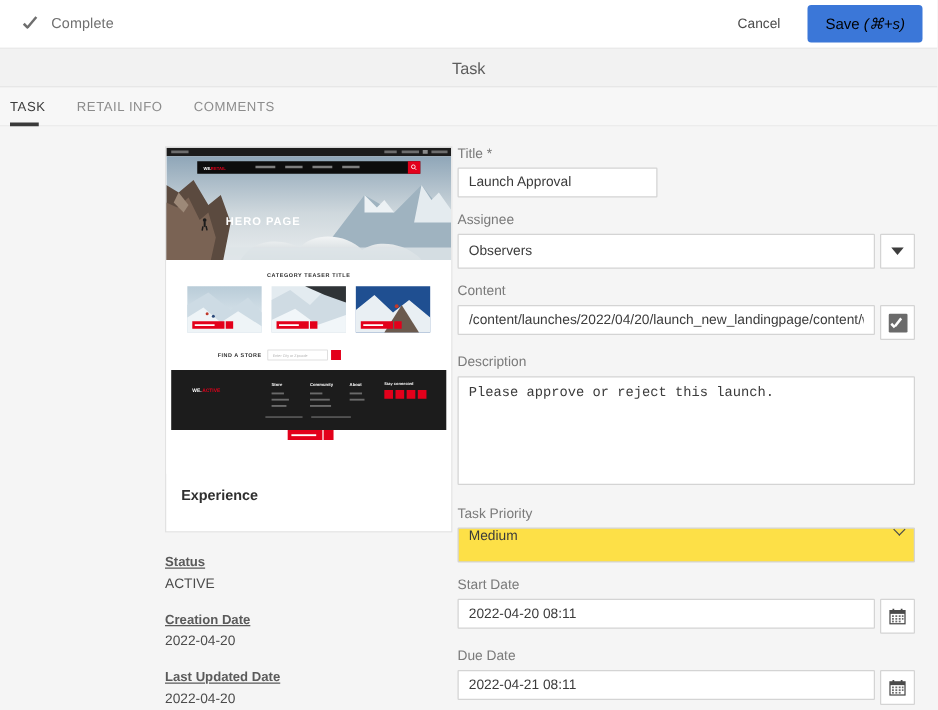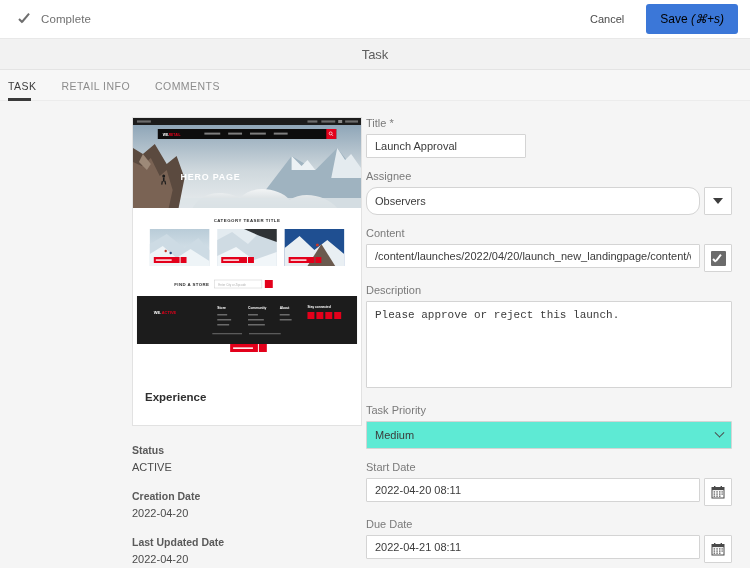--- a/index.html
+++ b/index.html
@@ -165,20 +165,21 @@
   }
 
   
   .meta { margin-top: 18px; width: 230px; }
   .meta-group { margin-bottom: 17px; }
   .meta-label {
     font-size: 10.5px;
     font-weight: bold;
     color: #5a5a5a;
     margin-bottom: 5px;
+    text-decoration: underline;
   }
   .meta-value {
     font-size: 11px;
     color: #4b4b4b;
   }
 
   
   .field { margin-bottom: 12px; }
   .field-label {
     font-size: 11px;
@@ -202,21 +203,21 @@
   .select-input {
     flex: 1 1 auto;
     height: 28px;
     border: 1px solid #d4d4d4;
     background: #ffffff;
     font-size: 11px;
     color: #3b3b3b;
     padding: 0 8px;
     display: flex;
     align-items: center;
-    border-radius: 11px;
+    border-radius: 1px;
     cursor: pointer;
   }
   .sq-btn {
     width: 28px; height: 28px;
     flex: 0 0 28px;
     border: 1px solid #d4d4d4;
     background: #ffffff;
     display: flex;
     align-items: center;
     justify-content: center;
@@ -263,26 +264,25 @@
     font-size: 11px;
     color: #3b3b3b;
     padding: 7px 8px;
     resize: none;
     border-radius: 1px;
   }
   .priority-select {
     width: 100%;
     height: 28px;
     border: 1px solid #d4d4d4;
-    background: #5eead4;
+    background: #fde047;
     font-size: 11px;
     color: #3b3b3b;
     padding: 0 8px;
     display: flex;
-    align-items: center;
     border-radius: 1px;
     cursor: pointer;
     position: relative;
   }
   .chev-down {
     margin-left: auto;
     width: 7px; height: 7px;
     border-right: 1.4px solid #4a4a4a;
     border-bottom: 1.4px solid #4a4a4a;
     transform: rotate(45deg) translate(-2px,-2px);

